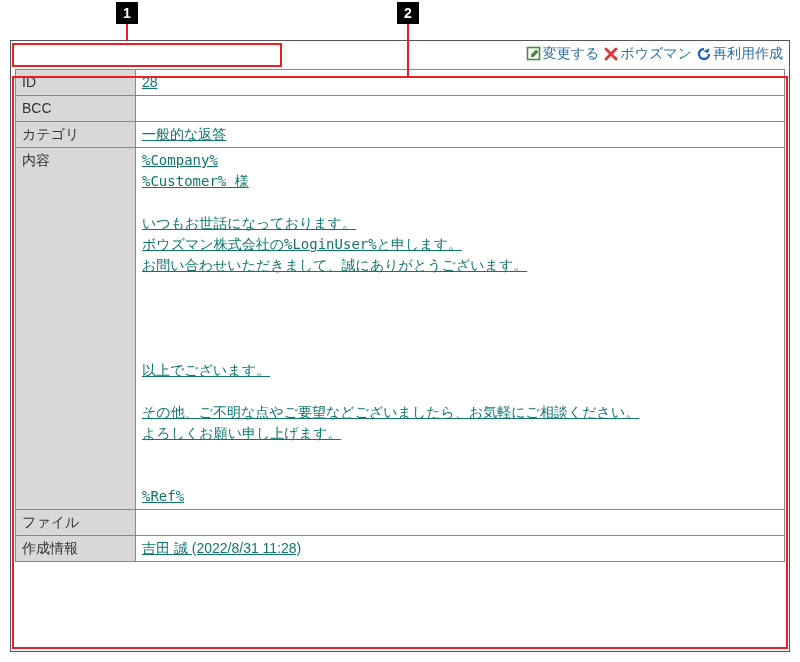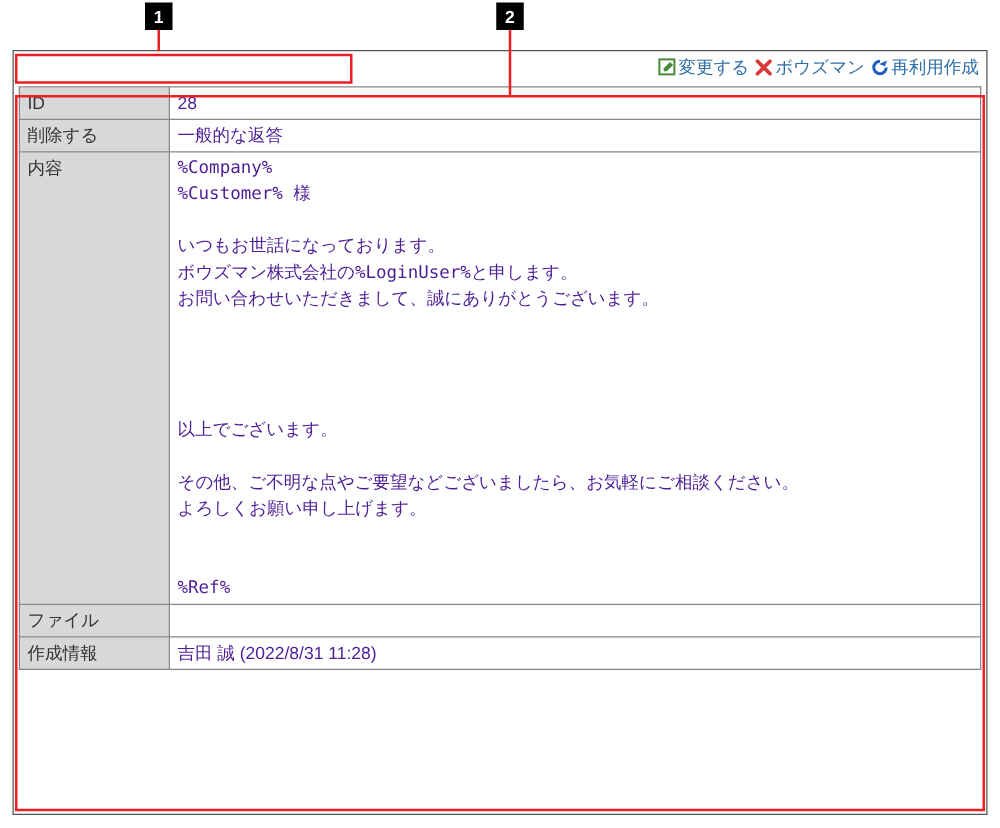--- a/index.html
+++ b/index.html
@@ -90,21 +90,22 @@
     font-size: 14px;
     line-height: 1.5;
   }
   .detail-table th {
     width: 120px;
     background: #d8d8d8;
     color: #333;
   }
   .detail-table td {
     background: #fff;
-    color: #4c1d95;
+    color: #0f766e;
+    text-decoration: underline;
   }
   .content-cell {
     font-family: "ＭＳ ゴシック", "MS Gothic", monospace;
     white-space: pre-wrap;
     font-size: 14px;
     line-height: 1.55;
   }
 </style>
 </head>
 <body>
@@ -152,21 +153,25 @@
       </span>
     </div>
 
     <table class="detail-table">
       <tbody>
           <tr>
         <th>ID</th>
         <td>28</td>
       </tr>
       <tr>
-        <th>削除する</th>
+        <th>BCC</th>
+        <td></td>
+      </tr>
+      <tr>
+        <th>カテゴリ</th>
         <td>一般的な返答</td>
       </tr>
       <tr>
         <th>内容</th>
         <td class="content-cell">%Company%
 %Customer% 様
 
 いつもお世話になっております。
 ボウズマン株式会社の%LoginUser%と申します。
 お問い合わせいただきまして、誠にありがとうございます。

